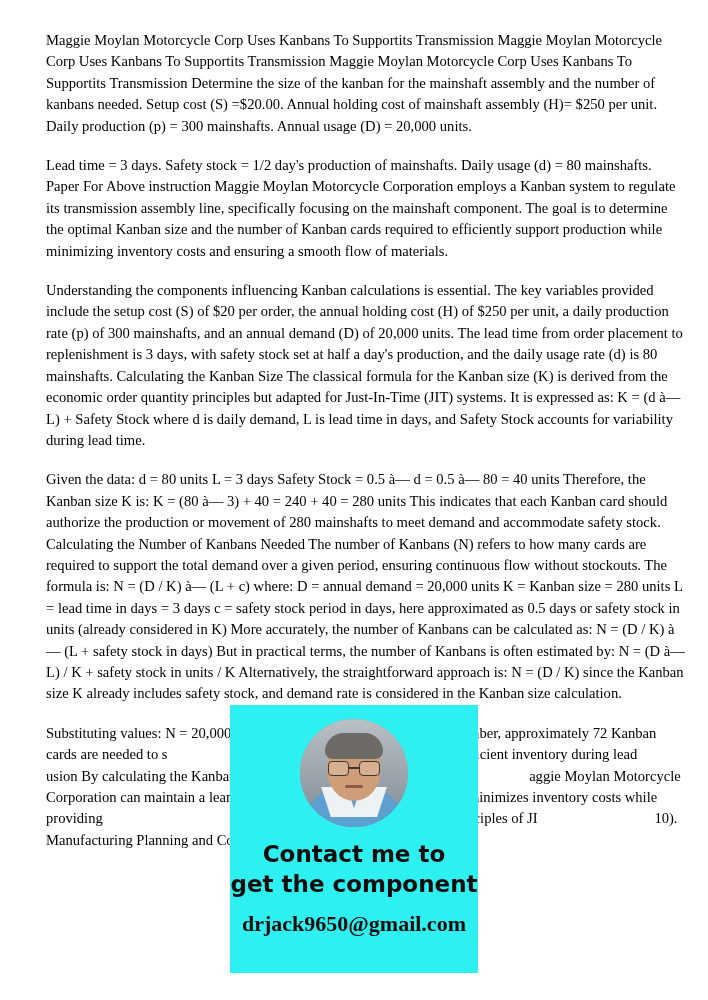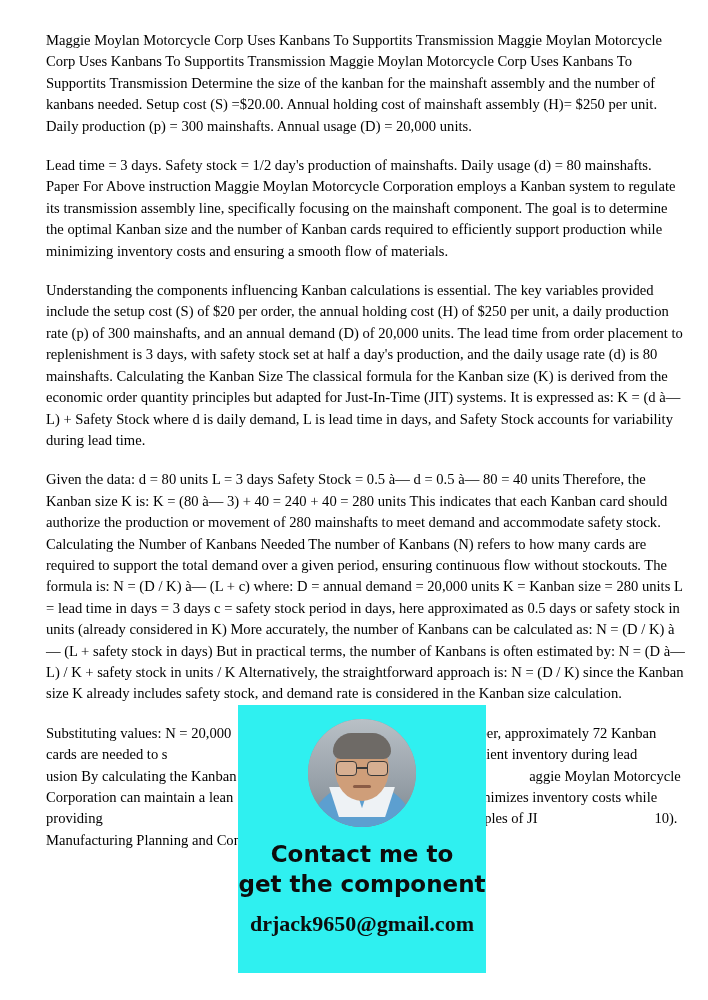--- a/index.html
+++ b/index.html
@@ -34,21 +34,21 @@
     line-height: 21.4px;
     text-align: left;
     margin: 0 0 18px 0;
     white-space: pre-wrap;
   }
   .para:last-child { margin-bottom: 0; }
 
   
   .overlay-card {
     position: absolute;
-    left: 238px;
+    left: 230px;
     top: 705px;
     width: 248px;
     height: 268px;
     background: #2ff0f0;
     display: flex;
     flex-direction: column;
     align-items: center;
     box-sizing: border-box;
     padding-top: 14px;
   }

